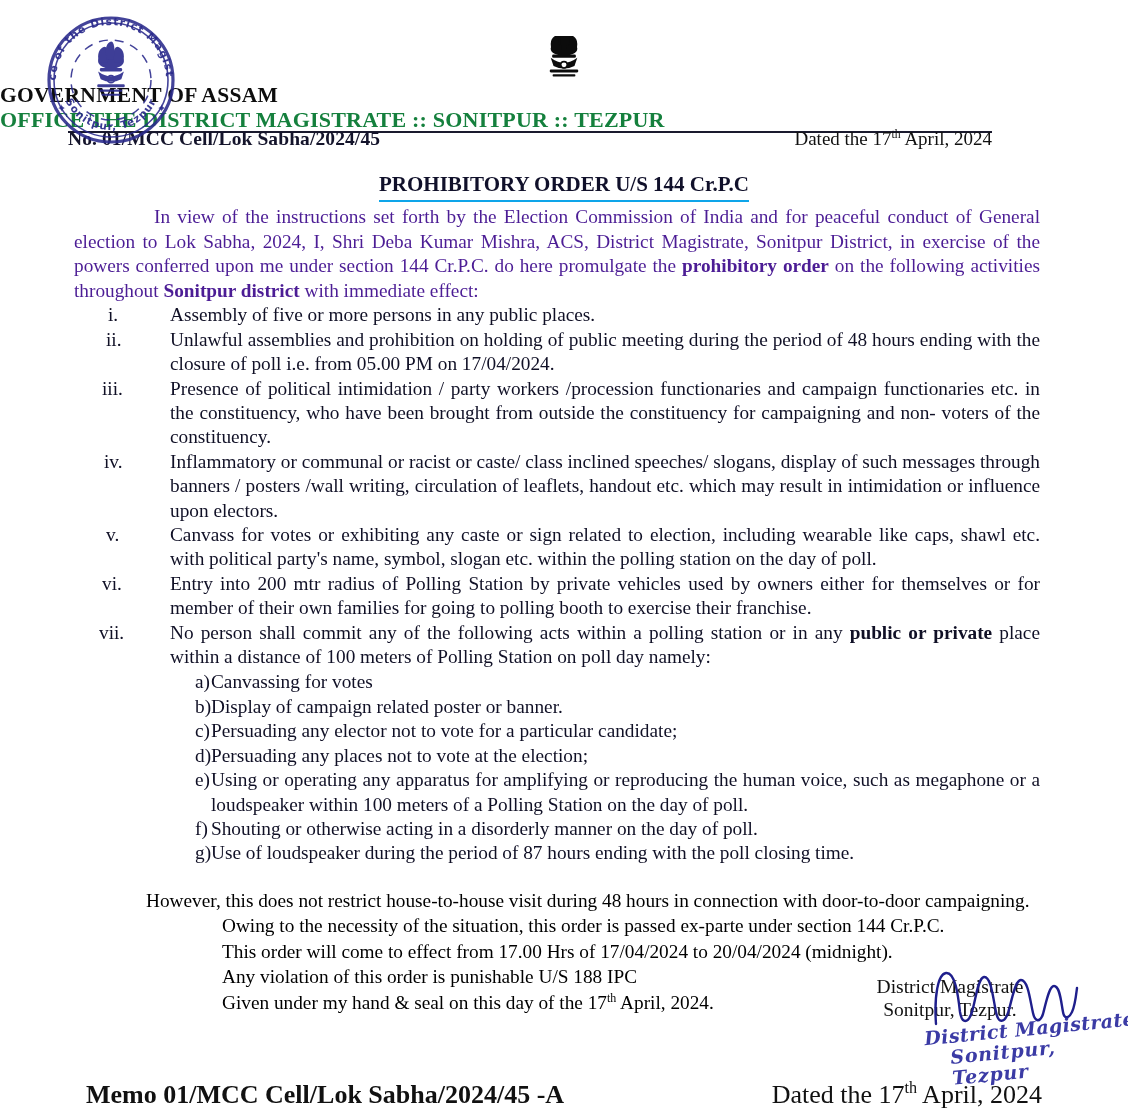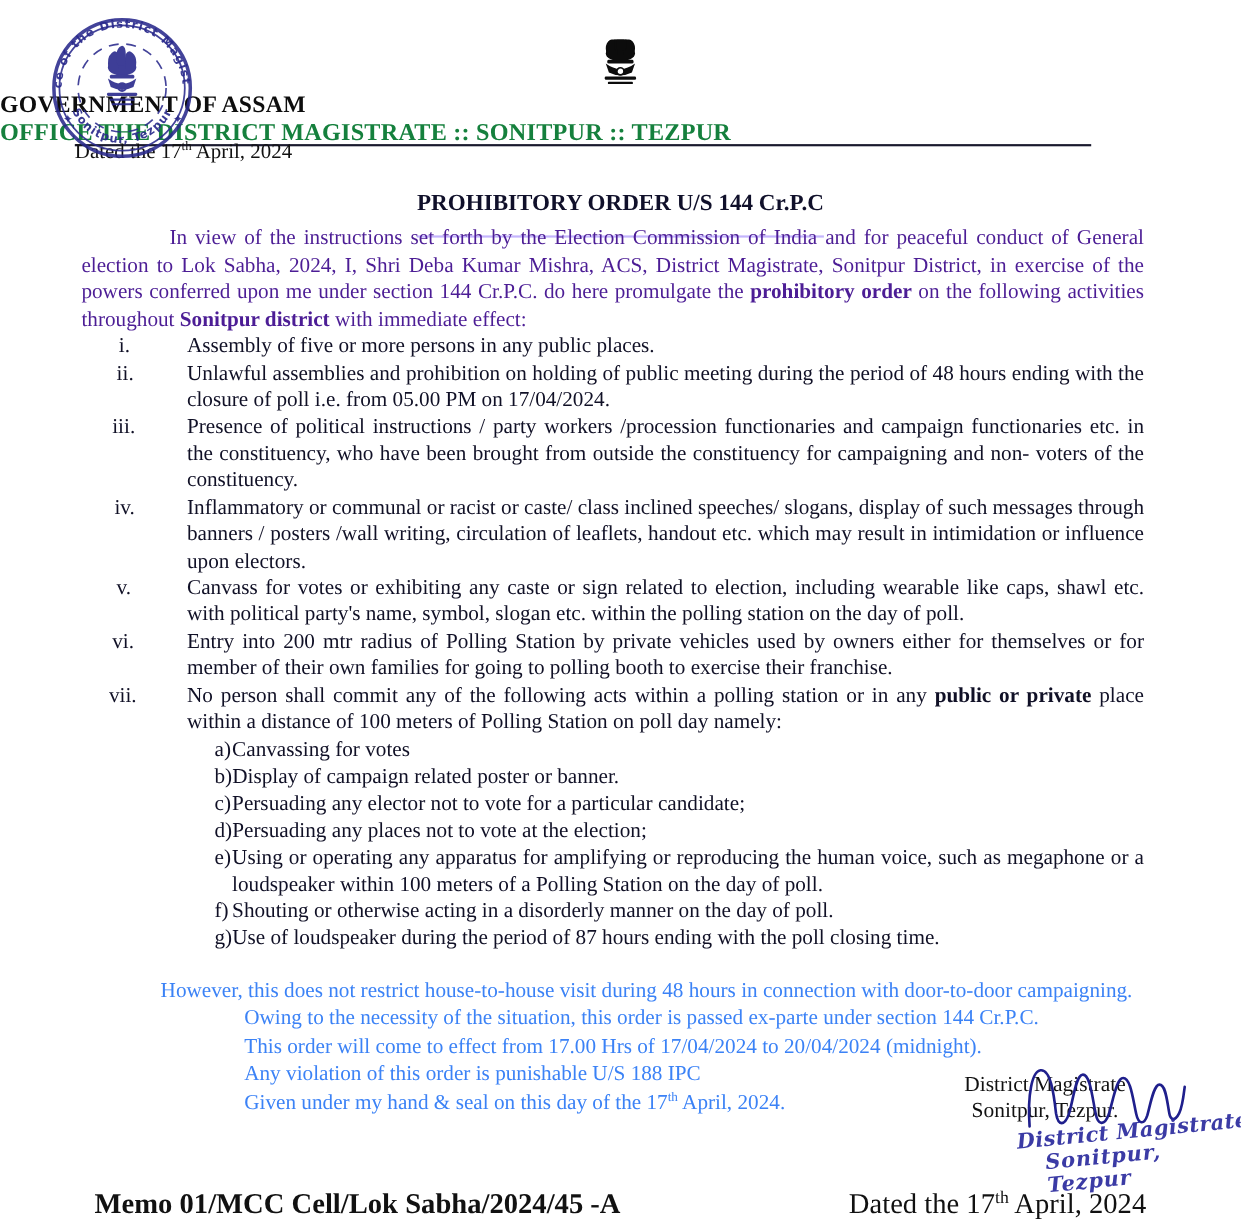--- a/index.html
+++ b/index.html
@@ -87,22 +87,22 @@
     position: absolute;
     top: 172px;
     left: 0;
     width: 1128px;
     text-align: center;
     font-size: 21px;
     font-weight: bold;
     color: #10102a;
   }
   .doc-title span {
-    border-bottom: 2px solid #c4b5fd;
-    padding-bottom: 18px;
+    border-bottom: 2px solid #0ea5e9;
+    padding-bottom: 4px;
   }
 
   
   .body-wrap {
     position: absolute;
     left: 74px;
     top: 205px;
     width: 966px;
   }
   p.intro {
@@ -164,21 +164,21 @@
   ul.alpha > li .item-text {
     flex: 1 1 auto;
     text-align: justify;
   }
 
   
   .closing {
     margin-top: 22px;
     font-size: 19.3px;
     line-height: 25.5px;
-    color: #3b82f6;
+    color: #000000;
   }
   .closing .line-however {
     padding-left: 72px;
   }
   .closing .line-indent {
     padding-left: 148px;
   }
 
   
   .sig-block {
@@ -293,20 +293,21 @@
       <rect x="-12" y="13" width="24" height="2.2" rx="0.9"></rect>
     </g>
   </svg>
   <div class="gov-line">GOVERNMENT OF ASSAM</div>
   <div class="office-line">OFFICE THE DISTRICT MAGISTRATE :: SONITPUR :: TEZPUR</div>
 </div>
 
 <div class="rule"></div>
 
 <div class="refline">
+  <div class="memo-no">No. 01/MCC Cell/Lok Sabha/2024/45</div>
   <div class="dated">
     <span>Dated the 17</span><sup>th</sup><span> April, 2024</span>
   </div>
 </div>
 
 <div class="doc-title">
   <span>PROHIBITORY ORDER U/S 144 Cr.P.C</span>
 </div>
 
 <div class="body-wrap">
@@ -317,21 +318,21 @@
     <li class="i">
       <span class="marker">i.</span>
       <span class="item-text">Assembly of five or more persons in any public places.</span>
     </li>
     <li class="ii">
       <span class="marker">ii.</span>
       <span class="item-text">Unlawful assemblies and prohibition on holding of public meeting during the period of 48 hours ending with the closure of poll i.e. from 05.00 PM on 17/04/2024.</span>
     </li>
     <li class="iii">
       <span class="marker">iii.</span>
-      <span class="item-text">Presence of political instructions / party workers /procession functionaries and campaign functionaries etc. in the constituency, who have been brought from outside the constituency for campaigning and non- voters of the constituency.</span>
+      <span class="item-text">Presence of political intimidation / party workers /procession functionaries and campaign functionaries etc. in the constituency, who have been brought from outside the constituency for campaigning and non- voters of the constituency.</span>
     </li>
     <li class="iv">
       <span class="marker">iv.</span>
       <span class="item-text">Inflammatory or communal or racist or caste/ class inclined speeches/ slogans, display of such messages through banners / posters /wall writing, circulation of leaflets, handout etc. which may result in intimidation or influence upon electors.</span>
     </li>
     <li class="v">
       <span class="marker">v.</span>
       <span class="item-text">Canvass for votes or exhibiting any caste or sign related to election, including wearable like caps, shawl etc. with political party's name, symbol, slogan etc. within the polling station on the day of poll.</span>
     </li>
     <li class="vi">

